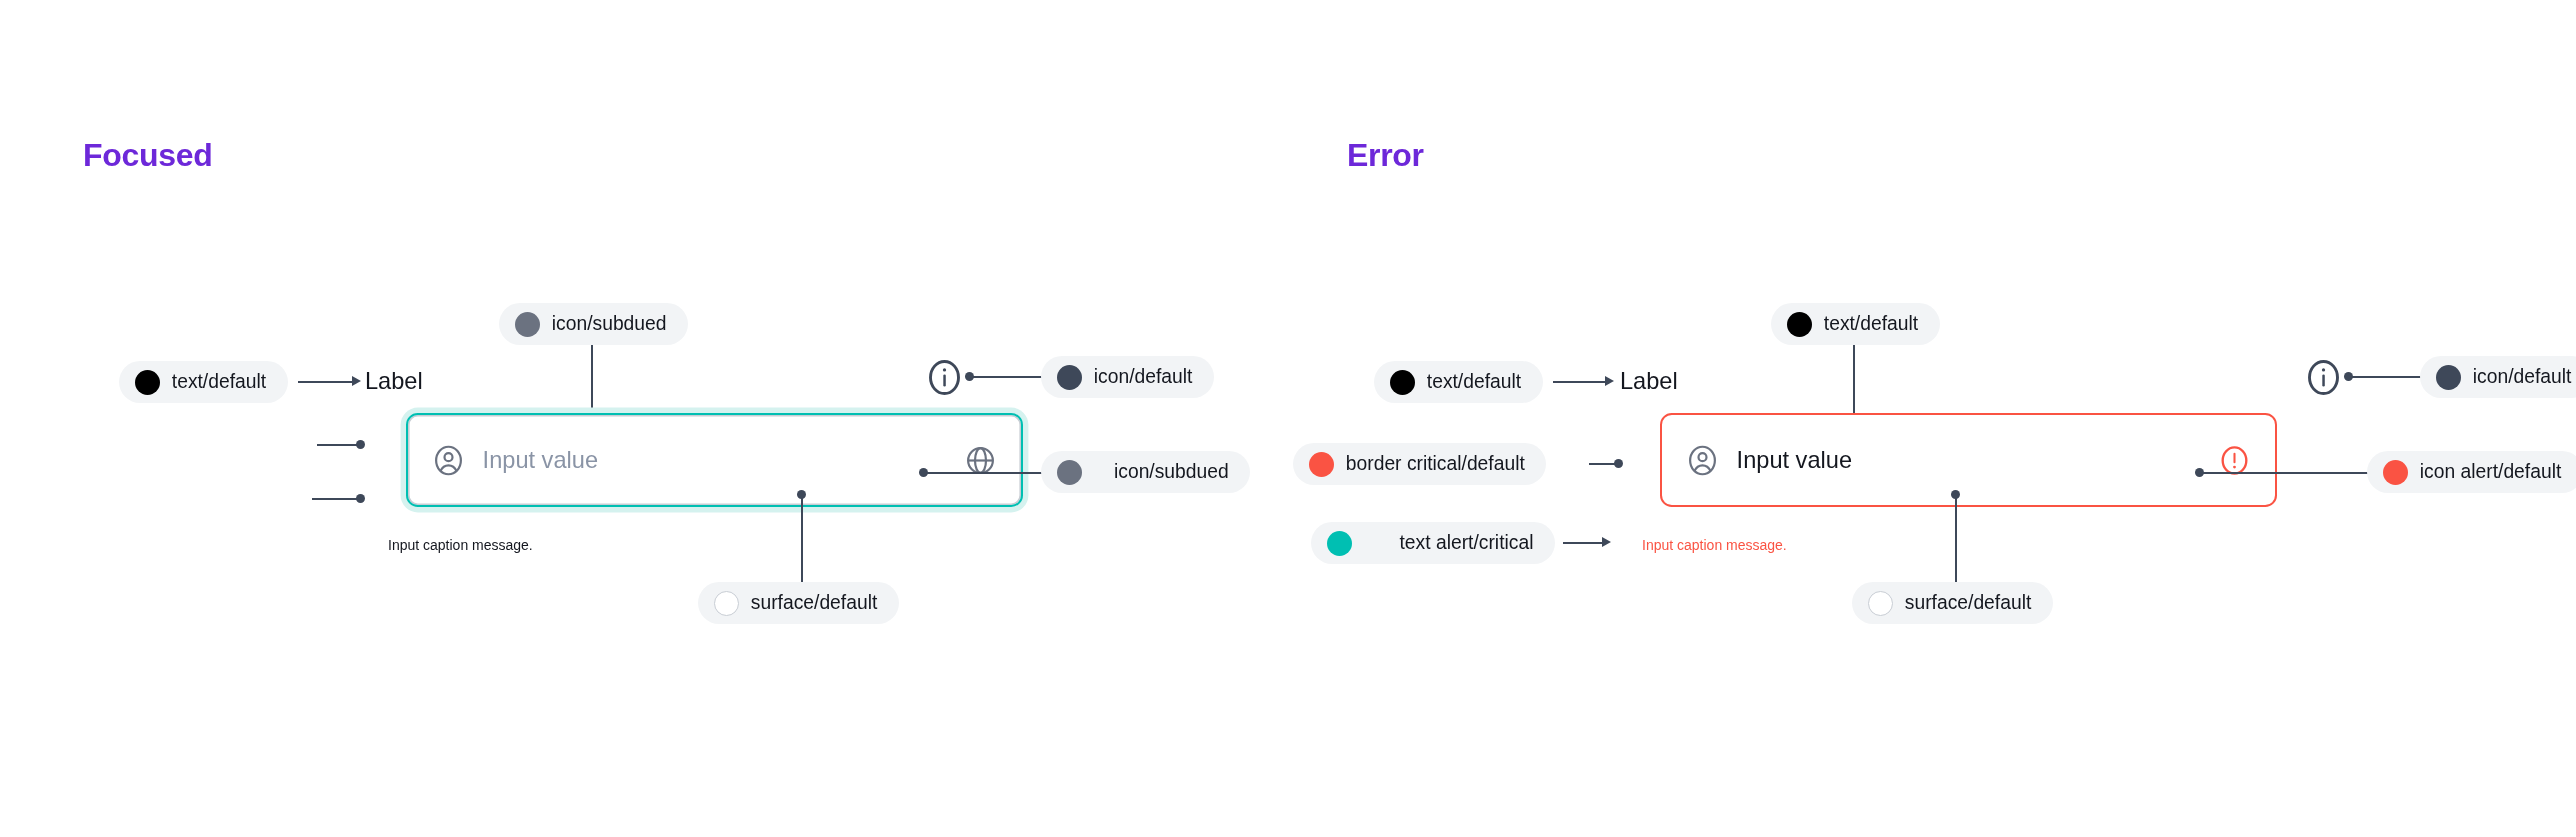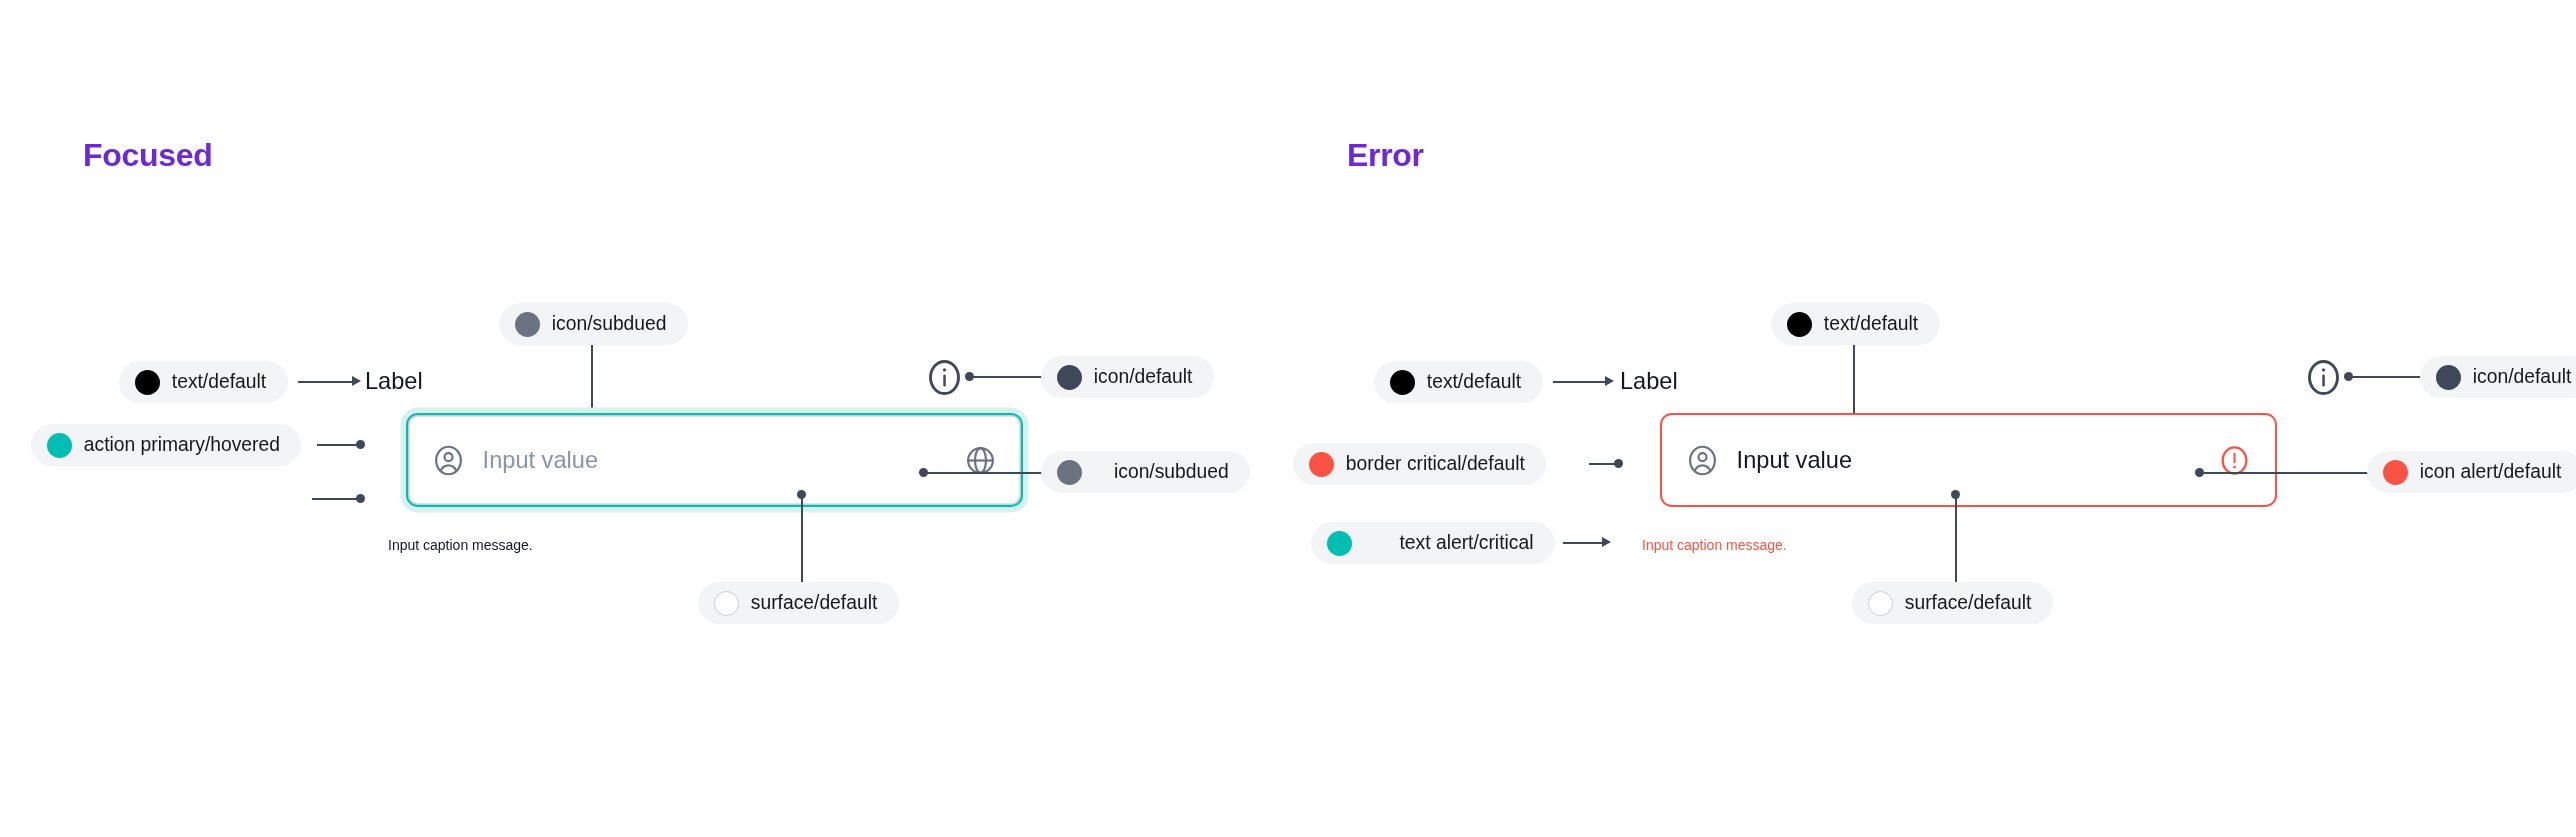--- a/index.html
+++ b/index.html
@@ -129,24 +129,20 @@
   <div class="dot" style="left:587px;top:472px;"></div>
 
   <div class="pill" style="left:119px;top:361px;">
     <span class="swatch" style="background:#000000;"></span>
     <span class="pill-label">text/default</span>
   </div>
   <div class="conn conn-h" style="left:298px;top:381px;width:56px;"></div>
   <div class="arrowhead" style="left:352px;top:376px;"></div>
   <div class="field-label" style="left:365px;top:368px;">Label</div>
 
-  <div class="pill" style="left:31px;top:424px;">
-    <span class="swatch" style="background:#00BFB2;"></span>
-    <span class="pill-label">action primary/hovered</span>
-  </div>
   <div class="conn conn-h" style="left:317px;top:444px;width:45px;"></div>
   <div class="dot" style="left:356px;top:440px;"></div>
 
   <div class="conn conn-h" style="left:312px;top:498px;width:49px;"></div>
   <div class="dot" style="left:356px;top:494px;"></div>
 
   <div class="info-icon" style="left:924px;top:357px;">
     <svg width="41" height="41" viewBox="0 0 24 24" fill="none">
       <ellipse cx="12" cy="12" rx="8.2" ry="9.4" stroke="#3E4859" stroke-width="1.7"></ellipse>
       <circle cx="12" cy="7.6" r="0.95" fill="#3E4859"></circle>

